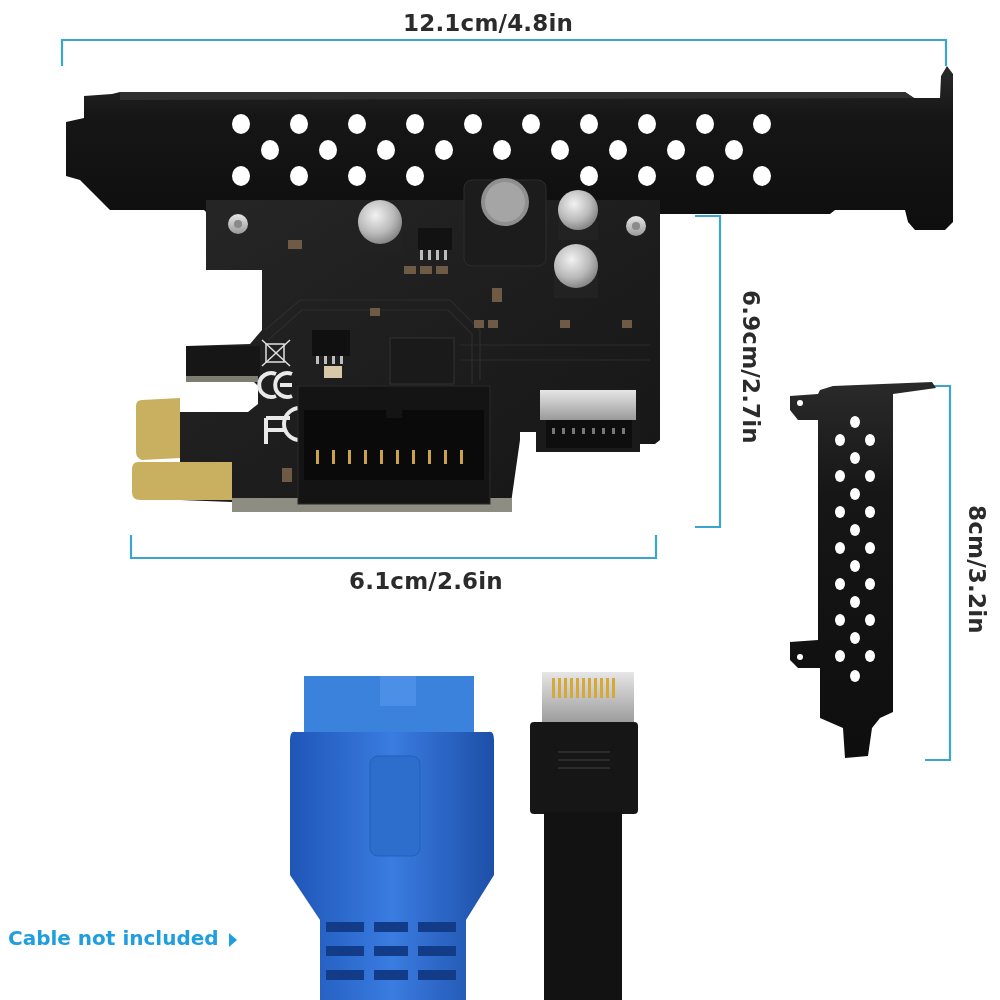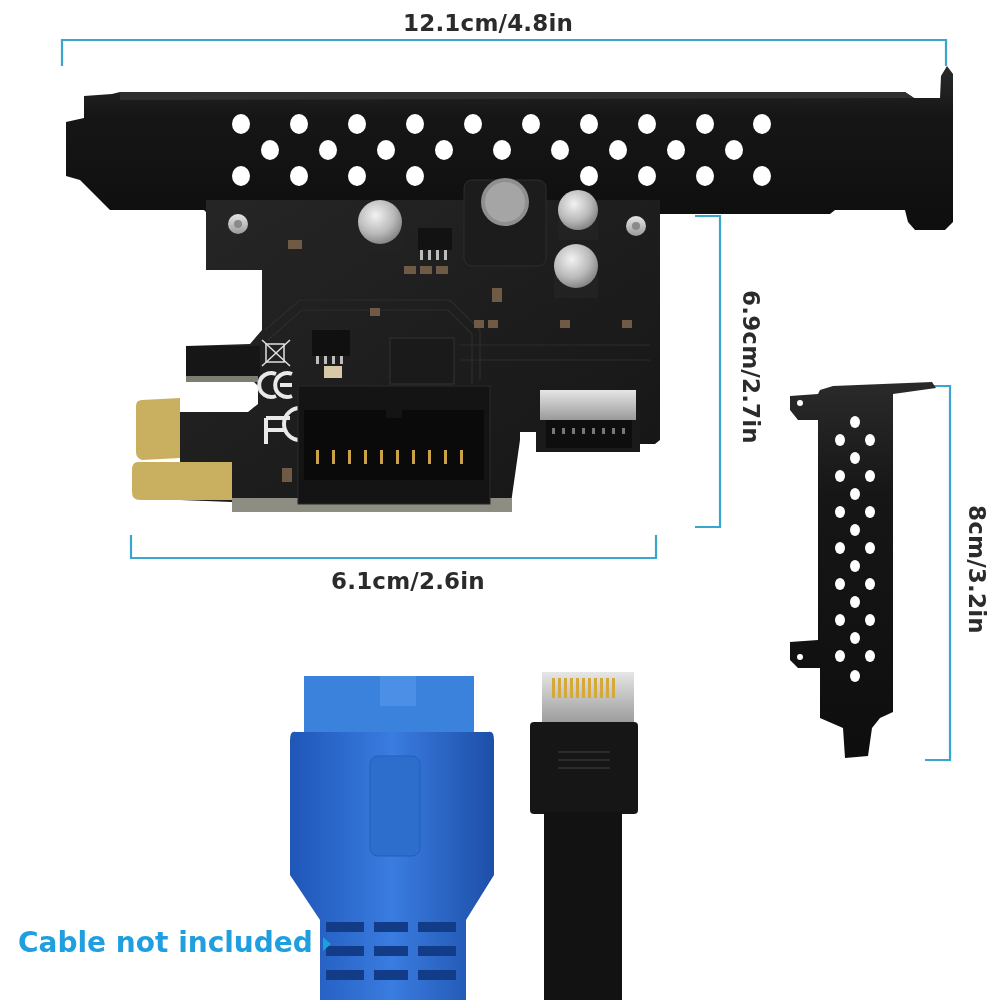--- a/index.html
+++ b/index.html
@@ -2,21 +2,21 @@
 <html><head>
 <meta charset="utf-8">
 <style>
   html, body { margin:0; padding:0; background:#ffffff; }
   body { width:1000px; height:1000px; position:relative; overflow:hidden;
          font-family:"DejaVu Sans", sans-serif; }
   svg.scene { position:absolute; left:0; top:0; }
   .dim-label { position:absolute; color:#2b2b2b; font-weight:bold;
                font-family:"DejaVu Sans", sans-serif; font-size:23px; letter-spacing:0.2px; white-space:nowrap; }
   .dim-vert { transform-origin:left top; transform:rotate(90deg); }
-  .note { position:absolute; left:18px; top:926px; font-weight:bold; font-size:28px;
+  .note { position:absolute; left:8px; top:926px; font-weight:bold; font-size:20px;
           color:#1f9ee0; font-family:"DejaVu Sans", sans-serif; white-space:nowrap; }
   .note .arrow { display:inline-block; width:0; height:0; border-top:7px solid transparent;
                  border-bottom:7px solid transparent; border-left:8px solid #1f9ee0;
                  margin-left:10px; vertical-align:middle; }
 </style>
 </head>
 <body>
 
 <svg class="scene" width="1000" height="1000" viewBox="0 0 1000 1000">
   <defs>
@@ -299,18 +299,18 @@
         <line x1="558" y1="752" x2="610" y2="752"></line>
         <line x1="558" y1="760" x2="610" y2="760"></line>
         <line x1="558" y1="768" x2="610" y2="768"></line>
       </g>
     <rect x="544" y="812" width="78" height="188" fill="#121212"></rect>
   </g>
 </svg>
 
 <div class="dim-label" style="left:403px; top:10px;">12.1cm/4.8in</div>
 <div class="dim-label dim-vert" style="left:764px; top:290px;">6.9cm/2.7in</div>
-<div class="dim-label" style="left:331px; top:568px;">6.1cm/2.6in</div>
+<div class="dim-label" style="left:349px; top:568px;">6.1cm/2.6in</div>
 <div class="dim-label dim-vert" style="left:990px; top:505px;">8cm/3.2in</div>
 
 <div class="note">
   <span>Cable not included</span><span class="arrow"></span>
 </div>
 
 </body></html>

